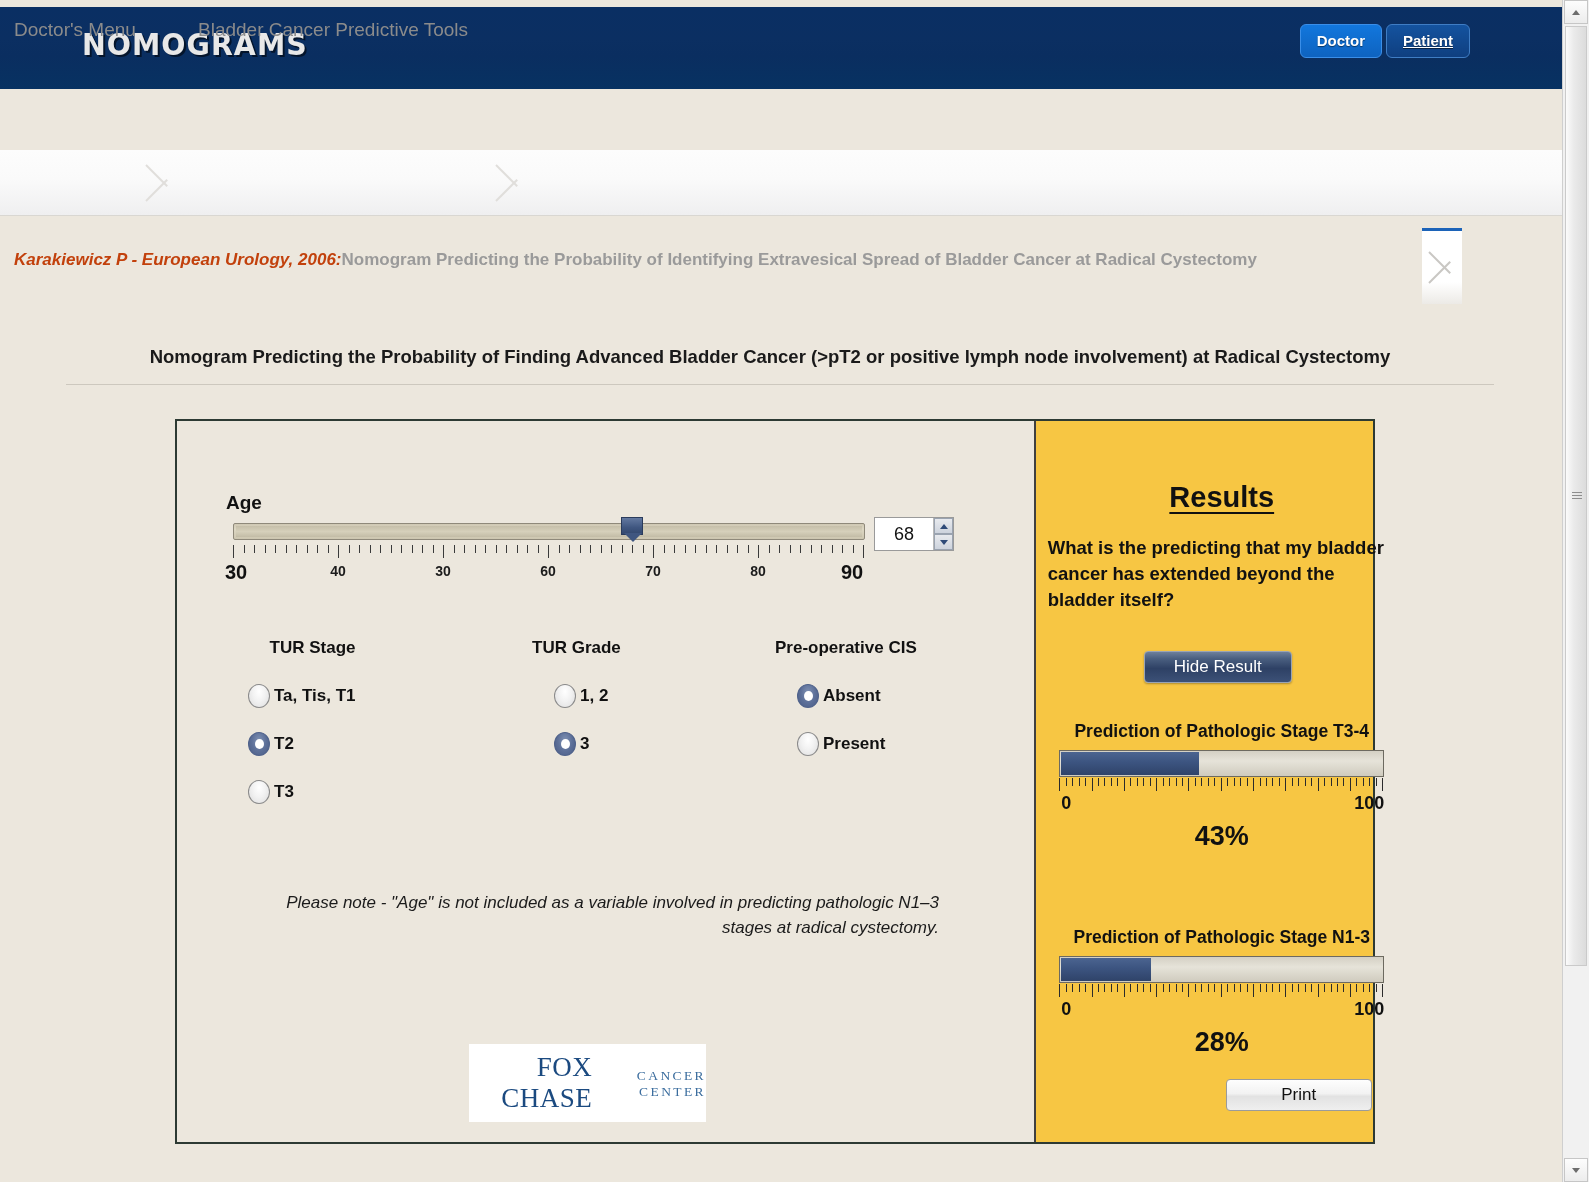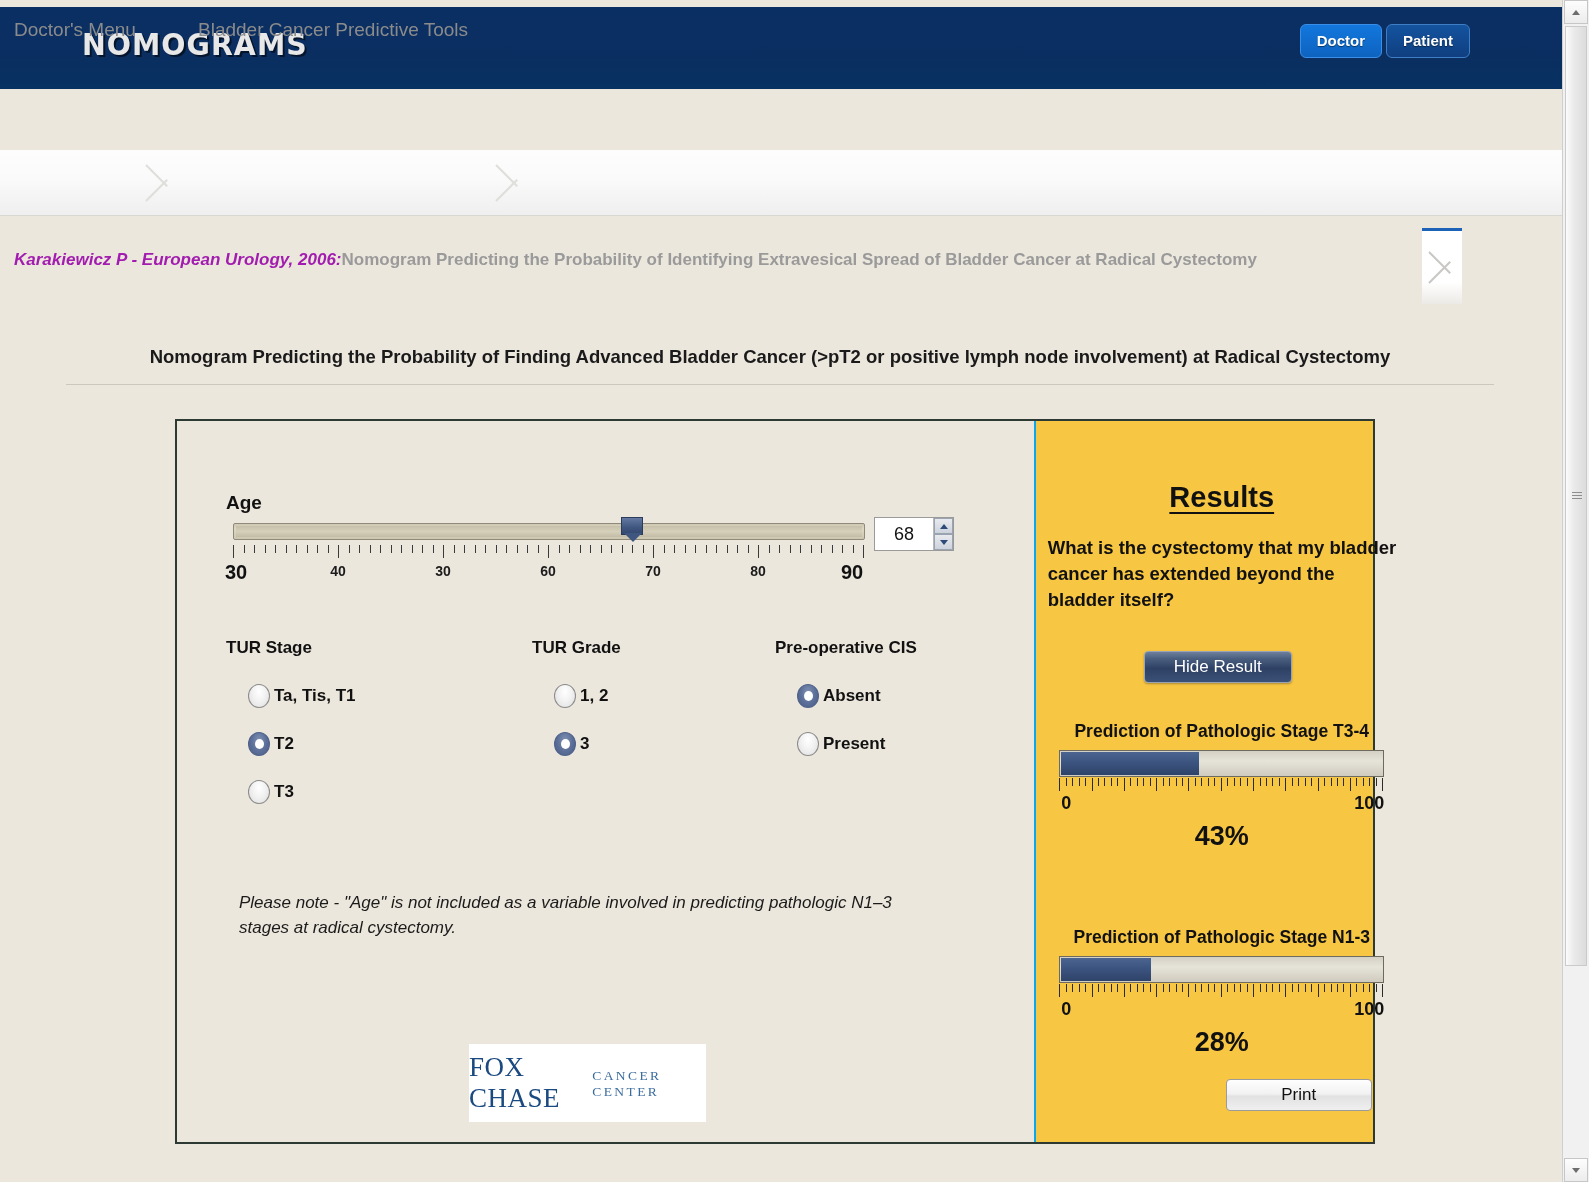--- a/index.html
+++ b/index.html
@@ -60,20 +60,21 @@
     line-height: 1;
     text-shadow: 0 1px 1px rgba(0,0,0,0.5);
   }
   .pill.active {
     background: linear-gradient(to bottom, #1277dd 0%, #0e63c0 100%);
     border-color: #3a8ee8;
   }
   .pill.inactive {
     background: linear-gradient(to bottom, #14539f 0%, #0f3f80 100%);
     border-color: #3f7dc4;
+    text-decoration: underline;
   }
 
   
   .bluebar {
     position: absolute; left: 0; top: 82px;
     width: 1562px; height: 65px;
     background: linear-gradient(to bottom, #0d5ec0 0%, #0b56b4 50%, #0d58b6 100%);
     border-bottom: 3px solid #0a3d86;
   }
   .goldbtn {
@@ -132,21 +133,21 @@
     position: absolute; left: 14px; top: 249px;
     width: 1420px;
     font-size: 17px;
     line-height: 1.25;
     white-space: nowrap;
     overflow: hidden;
   }
   .cit-author {
     font-style: italic;
     font-weight: bold;
-    color: #a21caf;
+    color: #c2410c;
     font-family: "Liberation Sans", sans-serif;
   }
   .cit-title {
     color: #9a9a9a;
     font-weight: bold;
   }
   .chevron-tab {
     position: absolute;
     left: 1422px; top: 228px;
     width: 40px; height: 76px;
@@ -186,21 +187,22 @@
     left: 175px; top: 419px;
     width: 1200px; height: 725px;
     border: 2px solid #2d3a33;
     display: flex;
     background: #ece7dd;
   }
   .left-panel {
     position: relative;
     width: 947px; height: 100%;
     background: #ece7dd;
-    border-right: 2px solid #0ea5e9;
+    border-right: 2px solid #404040;
+    text-align: right;
   }
   .right-panel {
     position: relative;
     width: 372px; height: 100%;
     background: #f7c643;
   }
 
   
   .field-label {
     position: absolute;
@@ -661,21 +663,21 @@
         <div class="note">Please note - "Age" is not included as a variable involved in predicting pathologic N1–3 stages at radical cystectomy.</div>
 
         <div class="fcc-logo">
           <div class="fcc-main">FOX CHASE</div>
           <div class="fcc-sub">CANCER CENTER</div>
         </div>
       </div>
 
       <div class="right-panel">
         <div class="results-title">Results</div>
-        <div class="results-q">What is the cystectomy that my bladder cancer has extended beyond the bladder itself?</div>
+        <div class="results-q">What is the predicting that my bladder cancer has extended beyond the bladder itself?</div>
         <div class="hide-result-btn">Hide Result</div>
 
         <div class="pred-block" id="pred-1">
           <div class="pred-title">Prediction of Pathologic Stage T3-4</div>
           <div class="pred-bar-wrap">
             <div class="pred-bar-fill" style="width: calc(43% - 0.86px);"></div>
           </div>
           <div class="pred-ticks">
               <div class="ptick major" style="left: 0px;"></div>
               <div class="ptick minor" style="left: 6.46px;"></div>

